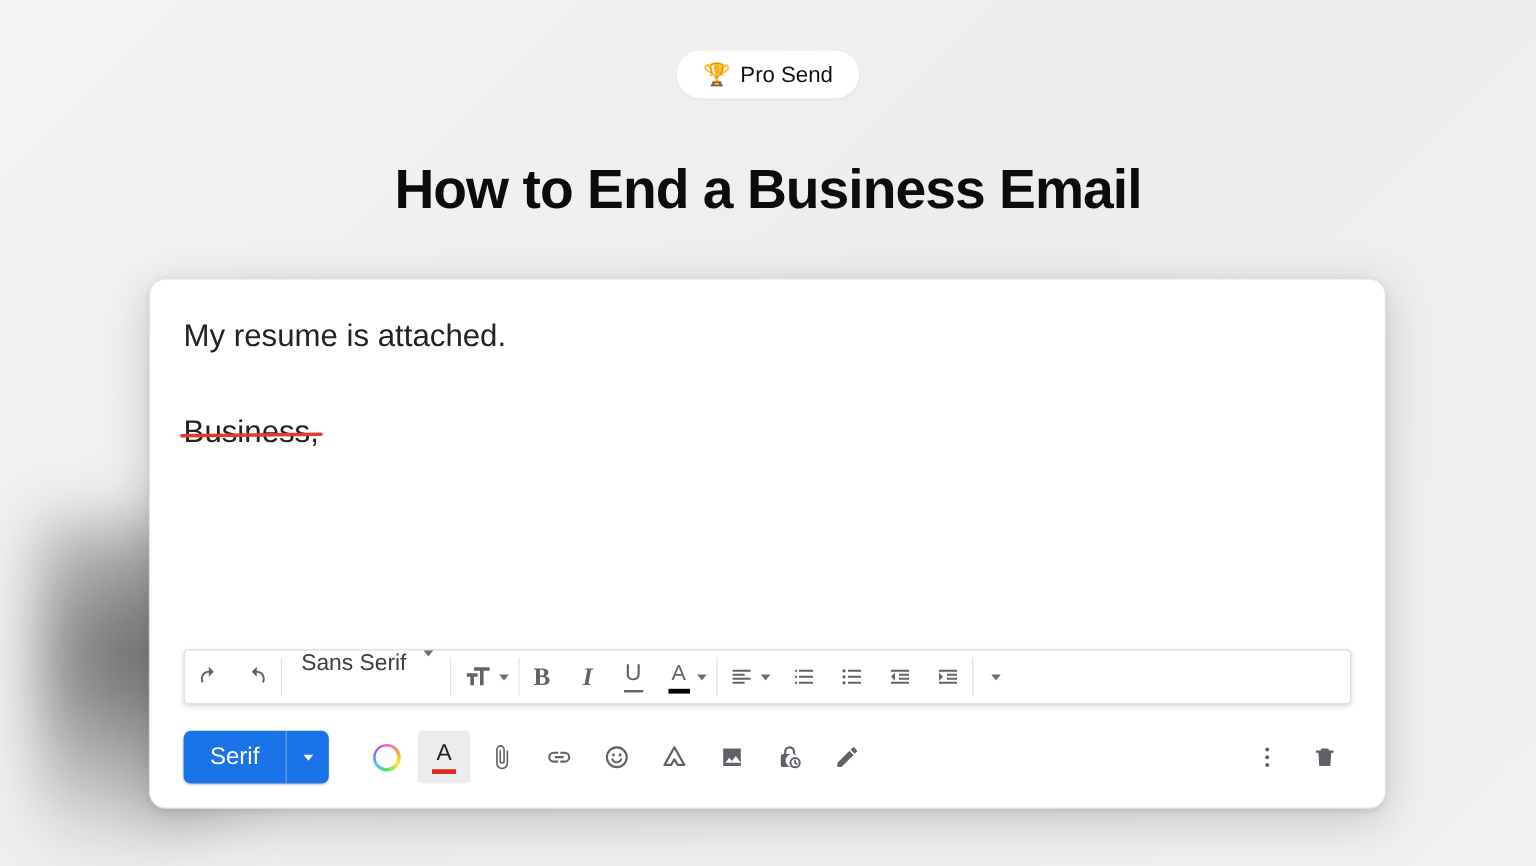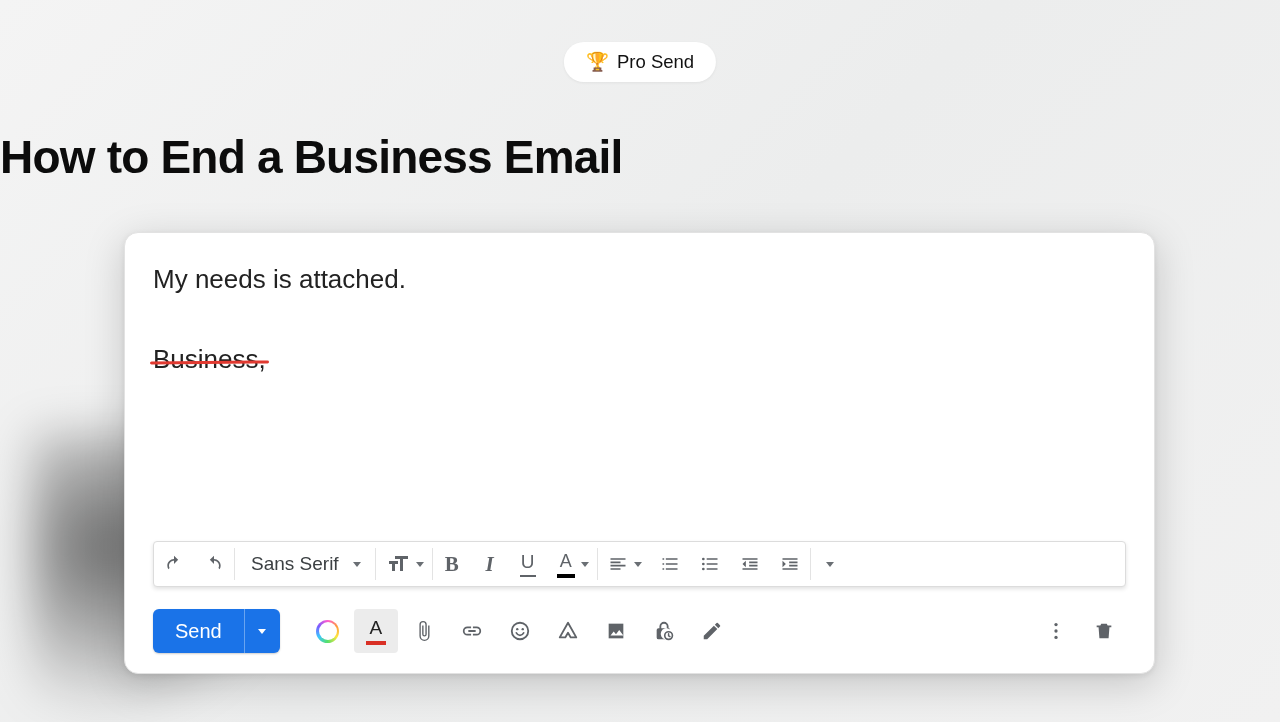--- a/index.html
+++ b/index.html
@@ -20,20 +20,21 @@
     background:#fff; border-radius:999px;
     padding:9px 22px;
     display:flex; align-items:center; gap:8px;
     box-shadow:0 1px 3px rgba(0,0,0,0.06);
     font-size:18.5px; font-weight:500; color:#111;
   }
 
   
   .title {
     position:absolute; top:130px; left:0; right:0;
+    text-align:center;
     font-size:46px; font-weight:800;
     letter-spacing:-0.8px; color:#0c0c0c;
   }
 
   
   .smudge {
     position:absolute;
     left:30px; top:430px; width:260px; height:290px;
     background: radial-gradient(ellipse at 30% 40%, rgba(0,0,0,0.55), rgba(0,0,0,0) 70%);
     filter:blur(22px);
@@ -73,21 +74,21 @@
     color:#5f6368; fill:#5f6368;
   }
   .fmt .sep { width:1px; background:#e3e3e3; margin:6px 0; }
   .fmt .btn {
     display:flex; align-items:center; justify-content:center;
     padding:0 10px; cursor:pointer;
     min-width:38px;
   }
   .fmt .btn svg { width:20px; height:20px; fill:#5f6368; }
   .font-name {
-    display:flex; align-items:center; gap:14px;
+    display:flex; gap:14px;
     padding:0 14px 0 16px; color:#3c4043; font-size:19px;
     font-family:Arial, sans-serif;
     cursor:pointer;
   }
   .caret-d { width:0;height:0;border-left:4.5px solid transparent;border-right:4.5px solid transparent;border-top:5px solid #6a6f74; }
   .combo { display:flex; align-items:center; gap:6px; padding:0 8px 0 10px; cursor:pointer; }
   .fmt .ico-B { font-family:Georgia,"Times New Roman",serif; font-weight:700; font-size:21px; color:#5f6368;}
   .fmt .ico-I { font-family:Georgia,"Times New Roman",serif; font-style:italic; font-weight:600; font-size:21px; color:#5f6368;}
   .underline-glyph { display:flex; flex-direction:column; align-items:center; gap:2px;}
   .underline-glyph span{font-family:Arial; font-size:19px; color:#5f6368; font-weight:400;}
@@ -136,21 +137,21 @@
     <span>Pro Send</span>
   </div>
 
   <div class="title">How to End a Business Email</div>
 
   <div class="smudge"></div>
 
   <div class="card">
 
     <div class="body-text">
-      <div>My needs is attached.</div>
+      <div>My resume is attached.</div>
       <div class="strike">Business,</div>
     </div>
 
     <div class="fmt">
       <div class="btn">
         <svg viewBox="0 0 24 24">
             <path d="M12 5V2L7 7l5 5V8c3.3 0 6 2.7 6 6 0 1-.25 1.97-.7 2.8l1.46 1.46A7.93 7.93 0 0020 14c0-4.42-3.58-8-8-8z" transform="scale(-1,1) translate(-24,0)"></path>
           </svg>
       </div>
       <div class="btn">
@@ -221,21 +222,21 @@
           </svg>
       </div>
       <div class="sep"></div>
       <div class="btn">
         <span class="caret-d"></span>
       </div>
     </div>
 
     <div class="action">
       <div class="send">
-        <div class="lbl">Send</div>
+        <div class="lbl">Serif</div>
         <div class="more">
             <span class="caret-d"></span>
           </div>
       </div>
       <div class="gap"></div>
 
       <div class="abtn">
         <div class="rainbow-ring">
             <div></div>
           </div>

